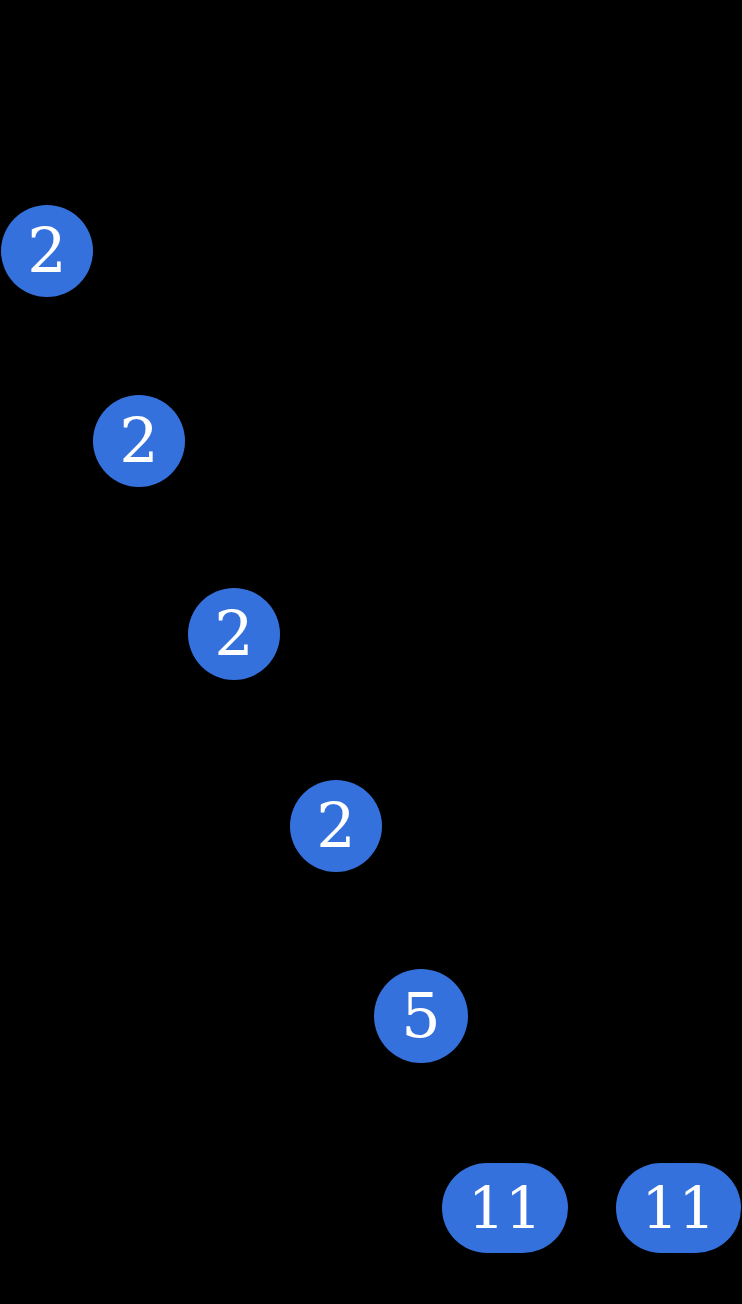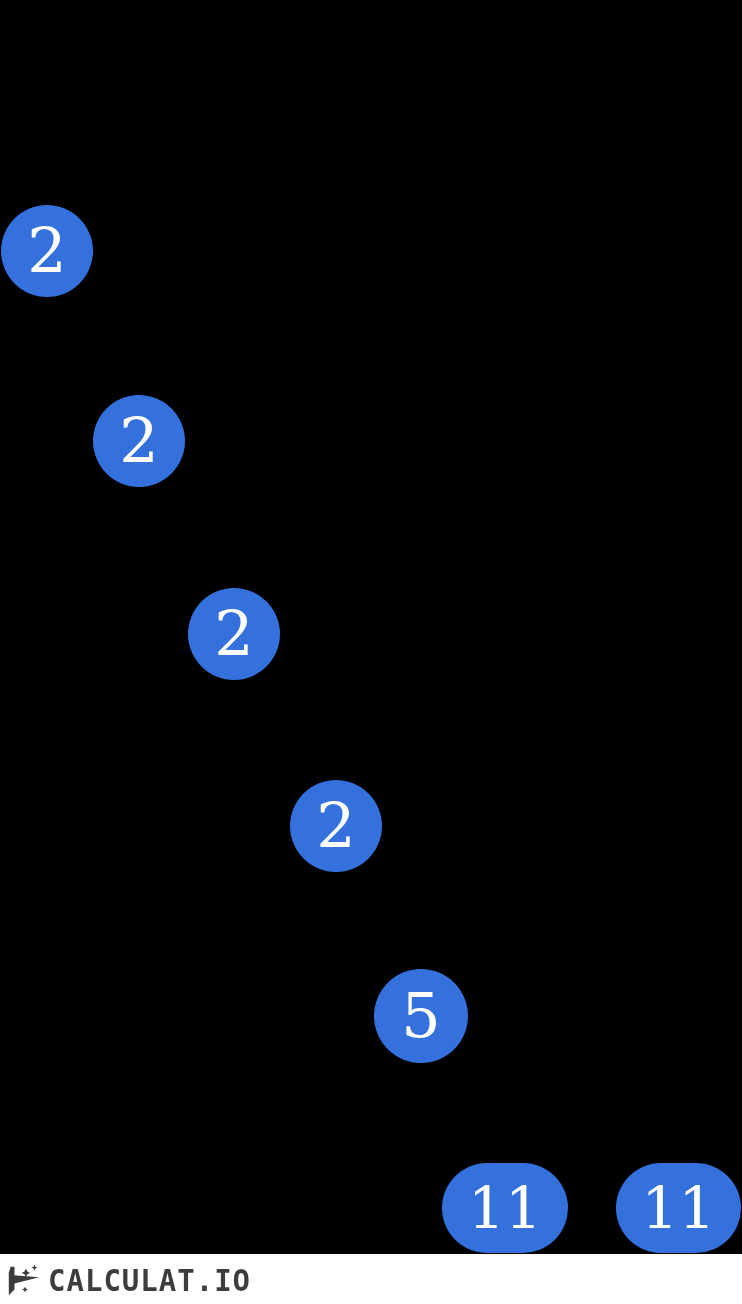--- a/index.html
+++ b/index.html
@@ -85,29 +85,14 @@
   <div class="node circle node-f3">2</div>
 
   <div class="node circle node-f4">2</div>
 
   <div class="node circle node-f5">5</div>
 
   <div class="node pill node-f6">11</div>
 
   <div class="node pill node-f7">11</div>
 
-  <div class="footer">
-    <div class="logo">
-      <svg class="logo-icon" viewBox="0 0 40 40">
-
-        <polygon points="6,6 10,6 10,30 4,36 4,12" fill="#3d3d3d"></polygon>
-
-        <polygon points="9,24 36,17 9,15" fill="#3d3d3d"></polygon>
-
-        <path d="M22 8 l1.5 3 3 1.5 -3 1.5 -1.5 3 -1.5 -3 -3 -1.5 3 -1.5 Z" fill="#3d3d3d"></path>
-        <path d="M31 4 l1 2 2 1 -2 1 -1 2 -1 -2 -2 -1 2 -1 Z" fill="#3d3d3d"></path>
-        <path d="M21 27 l1 2 2 1 -2 1 -1 2 -1 -2 -2 -1 2 -1 Z" fill="#3d3d3d"></path>
-      </svg>
-      <span class="logo-text">CALCULAT.IO</span>
-    </div>
-  </div>
 
 </div>
 
 </body></html>

